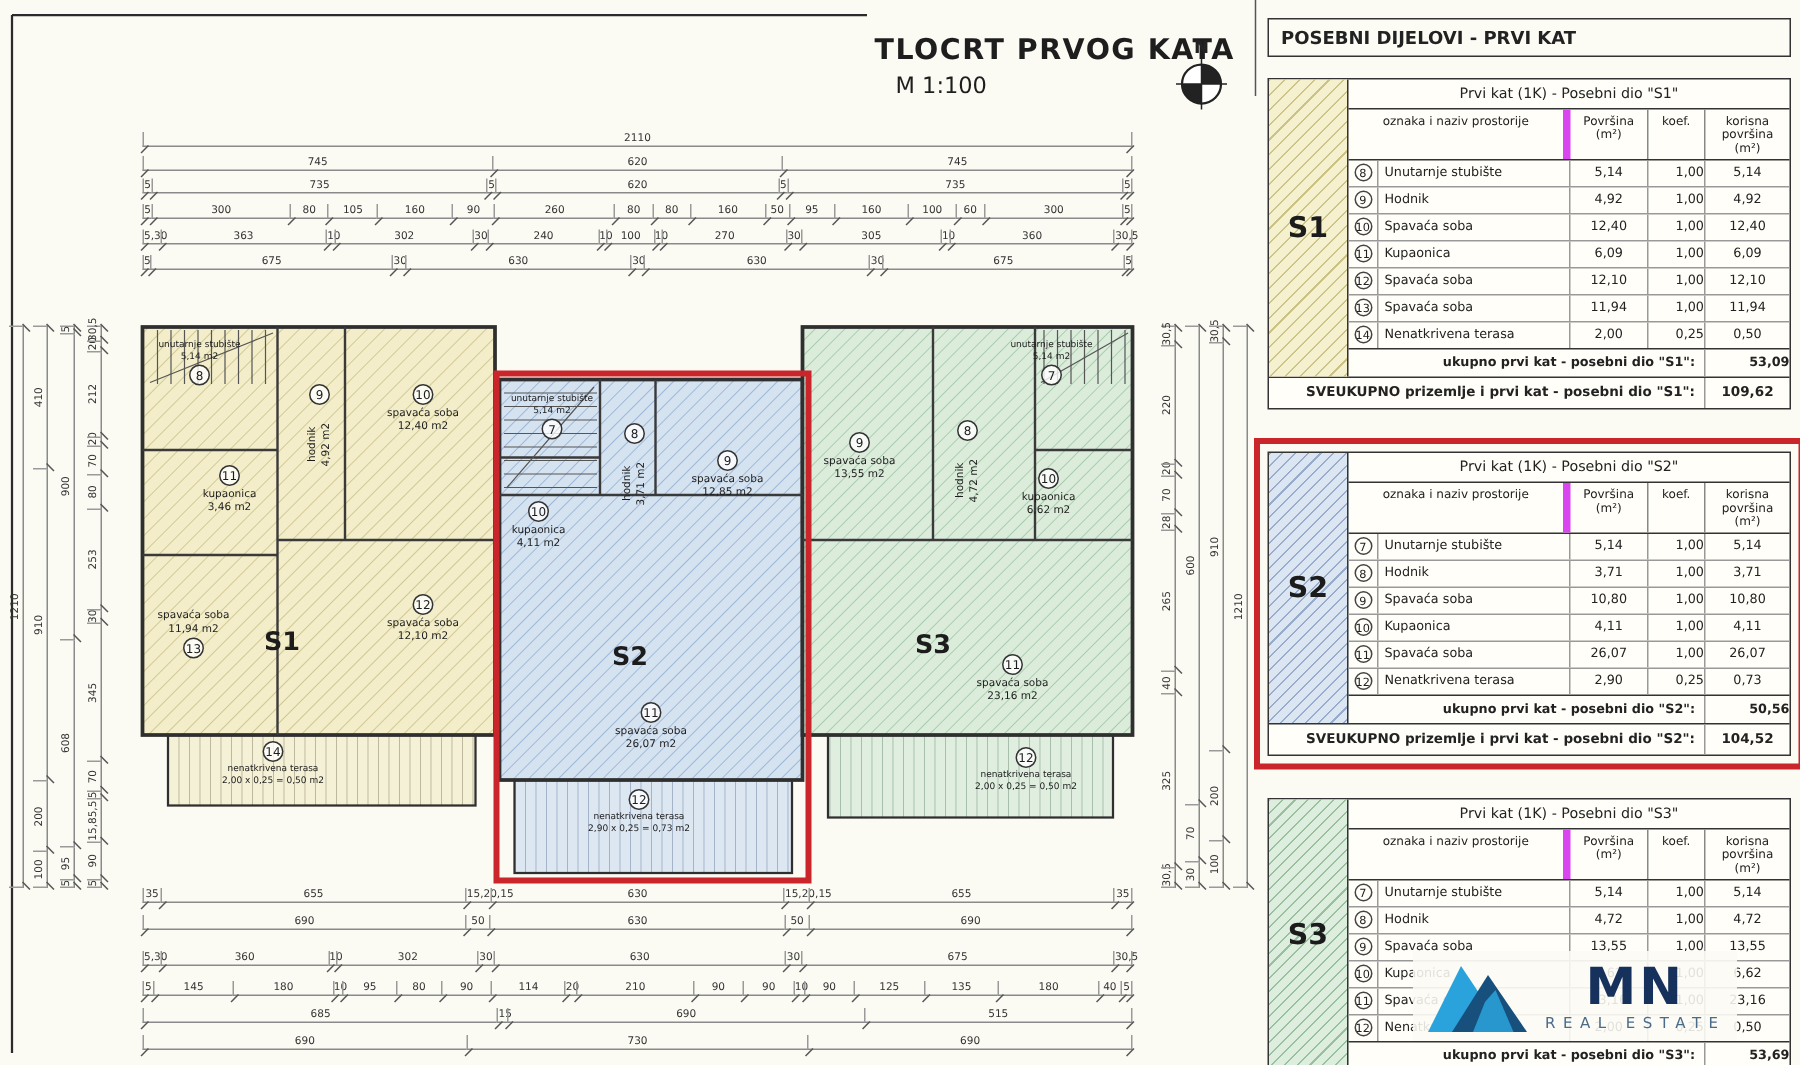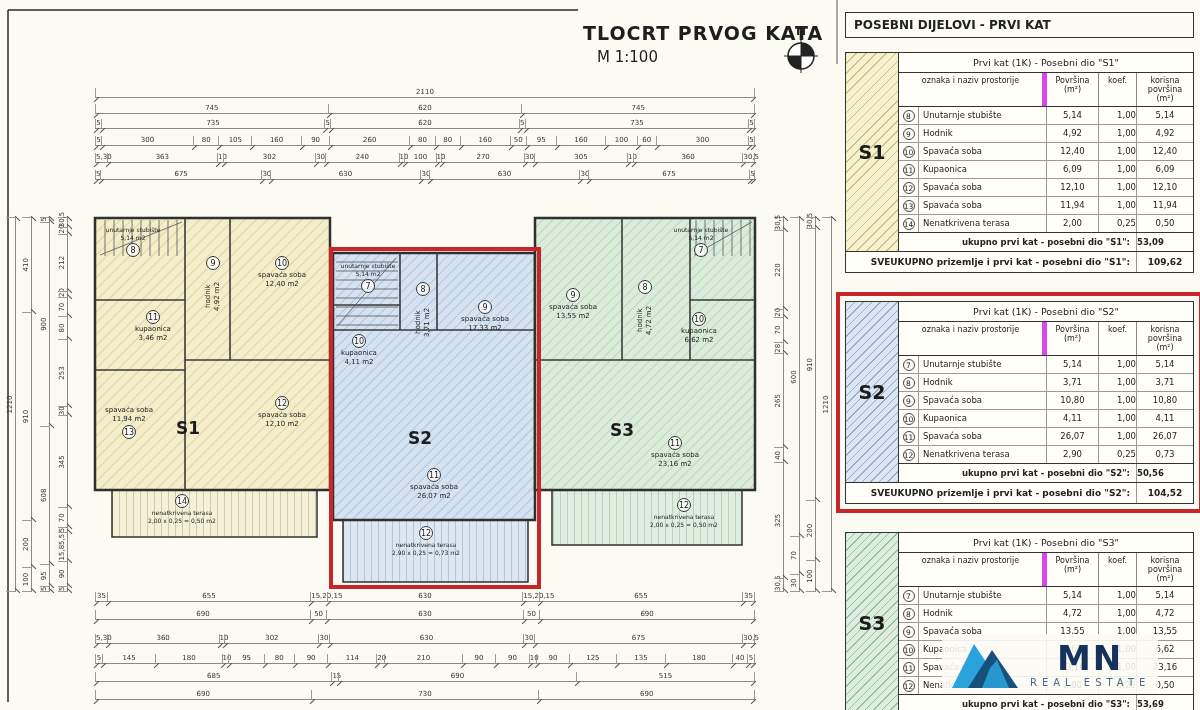--- a/index.html
+++ b/index.html
@@ -58,21 +58,21 @@
   .c{box-sizing:border-box}
   .c.numcol{width:20px;border-right:1px solid #999;text-align:center}
   .c.name{flex:1;padding-left:4px;border-right:1px solid #999;white-space:nowrap;overflow:hidden}
   .c.area{width:52px;text-align:center;border-right:1px solid #999}
   .c.koef{width:38px;text-align:right;border-right:1px solid #999}
   .c.kor{width:56px;text-align:center}
   .circ2{display:inline-block;width:12px;height:12px;border:1px solid #444;border-radius:50%;
          line-height:11px;font-size:7.5px;vertical-align:middle;box-sizing:border-box}
   .subtotal{display:flex;border-top:1px solid #333;font-size:8.5px;font-weight:bold;height:18px;line-height:18px}
   .stl{flex:1;text-align:right;padding-right:6px;border-right:1px solid #999}
-  .stv{width:56px;text-align:left}
+  .stv{width:56px;text-align:right}
   .total{display:flex;border-top:1.2px solid #333;font-weight:bold;font-size:9px;height:20px;line-height:20px}
   .ttl{flex:1;text-align:right;padding-right:6px;border-right:1px solid #999}
   .ttv{width:56px;text-align:center}
   
   #logo{position:absolute;left:942px;top:634px;display:flex;align-items:center;gap:8px;
         background:rgba(252,251,244,.88);padding:2px 8px;z-index:9}
   .logo-text{display:flex;flex-direction:column;align-items:center}
   .mn{font-size:34px;font-weight:bold;color:#16325c;letter-spacing:2px;line-height:1}
   .re{font-size:10px;color:#4a6b8a;letter-spacing:5px;margin-top:2px}
 </style>
@@ -691,21 +691,21 @@
     <span class="circ">8</span>
     <span class="txt">
         <span>hodnik</span>
         <span>3,71 m2</span>
       </span>
   </div>
   <div class="room" style="left:452px;top:300px;width:66px">
     <span class="circ">9</span>
     <span class="txt">
         <span>spavaća soba</span>
-        <span>17,33 m2</span>
+        <span>12,85 m2</span>
       </span>
   </div>
   <div class="room" style="left:330px;top:334px;width:58px">
     <span class="circ">10</span>
     <span class="txt">
         <span>kupaonica</span>
         <span>4,11 m2</span>
       </span>
   </div>
   <div class="room" style="left:400px;top:468px;width:68px">

